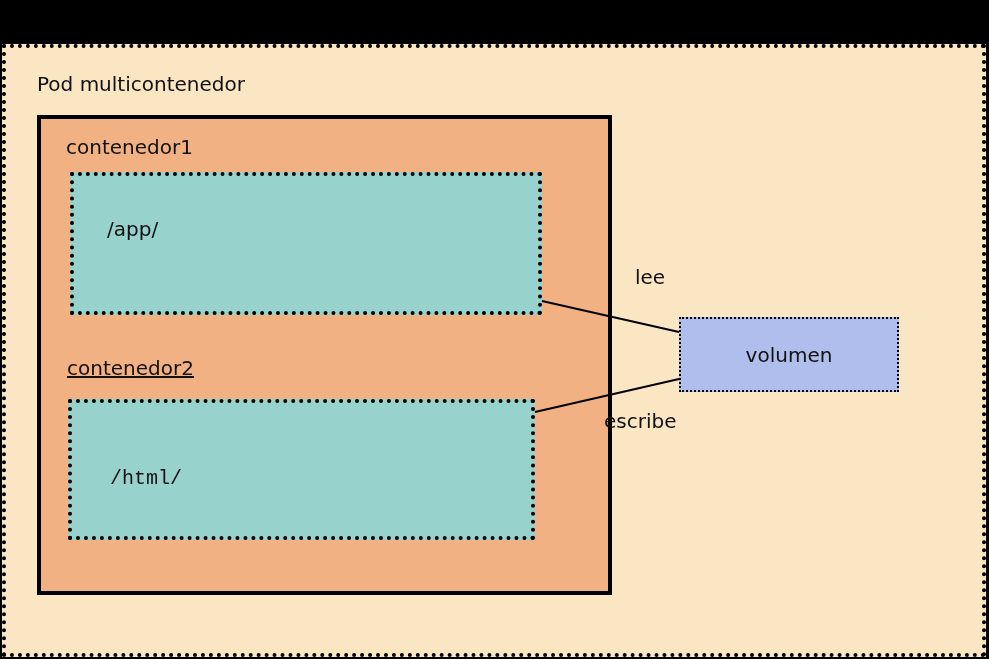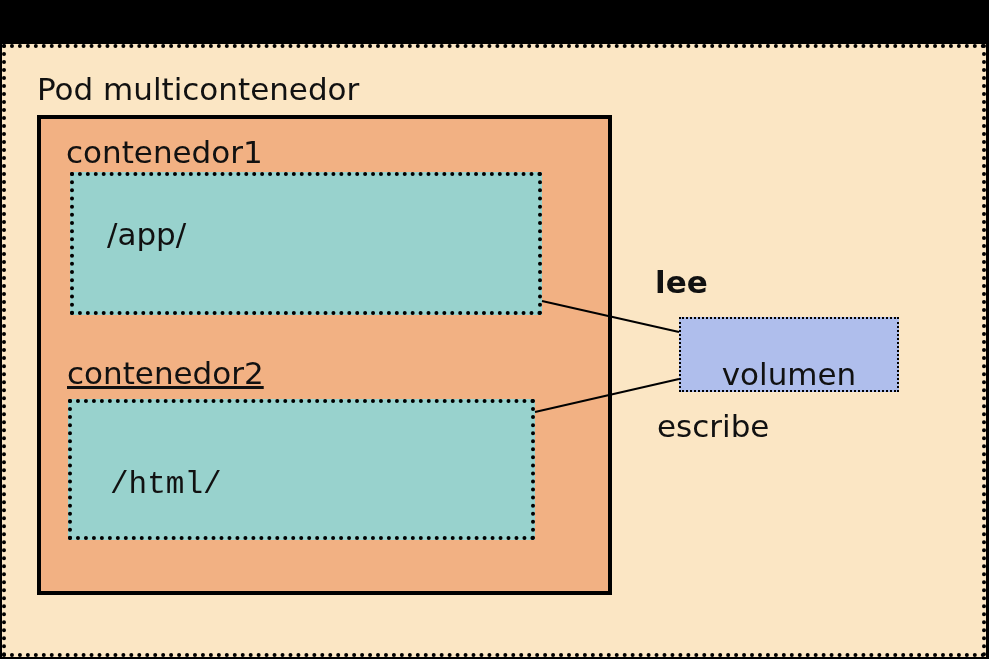--- a/index.html
+++ b/index.html
@@ -11,21 +11,21 @@
     height: 659px;
     background: var(--canvas, #000000);
     position: relative;
     overflow: hidden;
     font-family: "DejaVu Sans", "Liberation Sans", sans-serif;
     color: var(--text, #111111);
   }
   .abs { position: absolute; box-sizing: border-box; }
 
   .label {
-    font-size: 31px;
+    font-size: 20px;
     line-height: 1;
     white-space: nowrap;
     color: var(--text, #111111);
   }
 
   .pod-box {
     left: 2px; top: 44px;
     width: 984px; height: 613px;
     background: var(--pod-bg, #FBE6C4);
     border: 4px dotted var(--line, #000000);
@@ -46,30 +46,30 @@
   .mount-box {
     background: var(--mount-bg, #98D2CD);
     border: 4px dotted var(--line, #000000);
   }
   .mount1-box { left: 70px;  top: 172px; width: 472px; height: 143px; }
   .mount2-box { left: 68px;  top: 399px; width: 467px; height: 141px; }
 
   .mount1-label { left: 107px; top: 219px; text-align: center; }
   .mount2-label { left: 110px; top: 469px; font-family: Liberation Mono, monospace; }
 
-  .edge-label-lee     { left: 655px; top: 267px; font-weight: bold; }
-  .edge-label-escribe { left: 657px; top: 411px; }
+  .edge-label-lee     { left: 635px; top: 267px; }
+  .edge-label-escribe { left: 604px; top: 411px; }
 
   .volume-box {
     left: 679px; top: 317px;
     width: 220px; height: 75px;
     background: var(--volume-bg, #AFBEEC);
     border: 2px dotted var(--line, #000000);
     display: flex;
-    align-items: flex-end;
+    align-items: center;
     justify-content: center;
   }
 
   .connector-overlay {
     left: 0; top: 0;
     width: 989px; height: 659px;
     pointer-events: none;
   }
 </style>
 </head>

